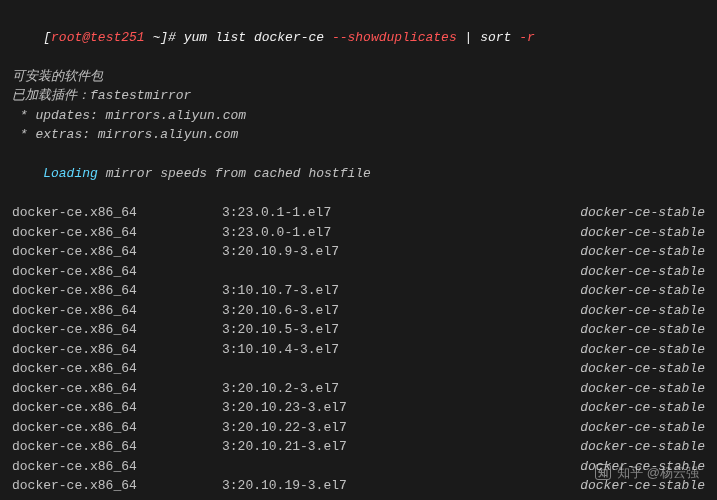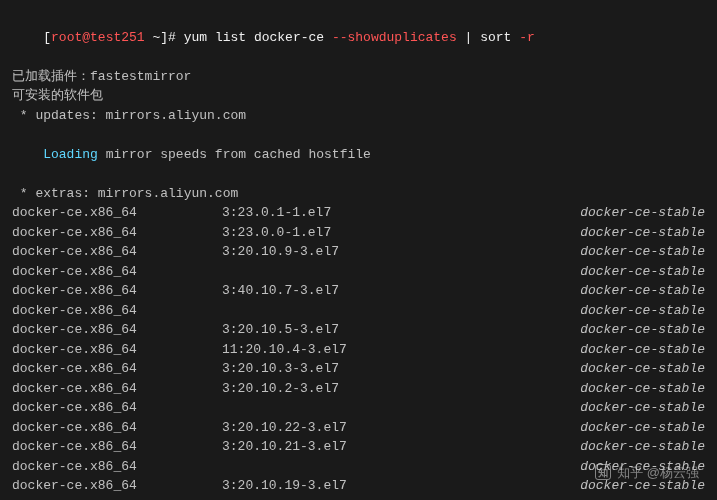--- a/index.html
+++ b/index.html
@@ -8,21 +8,21 @@
       color: #e0e0e0;
       font-family: 'Menlo', 'Consolas', 'Courier New', monospace;
       font-size: 13px;
       line-height: 1.5;
       padding: 8px 12px;
       width: 717px;
       height: 500px;
       overflow: hidden;
       position: relative;
     }
-    .line { white-space: pre; }
+    .line { white-space: pre; font-style: italic; }
     .red { color: #ff5555; }
     .cyan { color: #5fd7ff; }
     .white { color: #f0f0f0; }
     .dim { color: #c0c0c0; }
     .row { display: flex; justify-content: center; }
     .col-pkg { width: 210px; }
     .col-ver { width: 240px; }
     .col-repo { flex: 1; text-align: right; font-style: italic; }
     .watermark {
       position: absolute;
@@ -49,27 +49,27 @@
   </style>
 </head>
 <body>
 
 <div>
 
   <div class="line">
     <span class="white">[</span><span class="red">root@test251</span><span class="white"> ~</span><span class="white">]# </span><span class="white">yum list docker-ce </span><span class="red">--showduplicates</span><span class="white"> | sort </span><span class="red">-r</span>
   </div>
 
+  <div class="line dim">可安装的软件包</div>
   <div class="line dim">已加载插件：fastestmirror</div>
-  <div class="line dim">可安装的软件包</div>
   <div class="line dim"> * updates: mirrors.aliyun.com</div>
+  <div class="line dim"> * extras: mirrors.aliyun.com</div>
   <div class="line">
     <span class="cyan">Loading</span><span class="dim"> mirror speeds from cached hostfile</span>
   </div>
-  <div class="line dim"> * extras: mirrors.aliyun.com</div>
 
   <div id="rows">
       <div class="row dim">
         <span class="col-pkg">docker-ce.x86_64</span>
         <span class="col-ver">3:23.0.1-1.el7</span>
         <span class="col-repo">docker-ce-stable</span>
       </div>
       <div class="row dim">
         <span class="col-pkg">docker-ce.x86_64</span>
         <span class="col-ver">3:23.0.0-1.el7</span>
@@ -79,49 +79,50 @@
         <span class="col-pkg">docker-ce.x86_64</span>
         <span class="col-ver">3:20.10.9-3.el7</span>
         <span class="col-repo">docker-ce-stable</span>
       </div>
       <div class="row dim">
         <span class="col-pkg">docker-ce.x86_64</span>
         <span class="col-repo">docker-ce-stable</span>
       </div>
       <div class="row dim">
         <span class="col-pkg">docker-ce.x86_64</span>
-        <span class="col-ver">3:40.10.7-3.el7</span>
+        <span class="col-ver">3:10.10.7-3.el7</span>
         <span class="col-repo">docker-ce-stable</span>
       </div>
       <div class="row dim">
         <span class="col-pkg">docker-ce.x86_64</span>
+        <span class="col-ver">3:20.10.6-3.el7</span>
         <span class="col-repo">docker-ce-stable</span>
       </div>
       <div class="row dim">
         <span class="col-pkg">docker-ce.x86_64</span>
         <span class="col-ver">3:20.10.5-3.el7</span>
         <span class="col-repo">docker-ce-stable</span>
       </div>
       <div class="row dim">
         <span class="col-pkg">docker-ce.x86_64</span>
-        <span class="col-ver">11:20.10.4-3.el7</span>
+        <span class="col-ver">3:10.10.4-3.el7</span>
         <span class="col-repo">docker-ce-stable</span>
       </div>
       <div class="row dim">
         <span class="col-pkg">docker-ce.x86_64</span>
-        <span class="col-ver">3:20.10.3-3.el7</span>
         <span class="col-repo">docker-ce-stable</span>
       </div>
       <div class="row dim">
         <span class="col-pkg">docker-ce.x86_64</span>
         <span class="col-ver">3:20.10.2-3.el7</span>
         <span class="col-repo">docker-ce-stable</span>
       </div>
       <div class="row dim">
         <span class="col-pkg">docker-ce.x86_64</span>
+        <span class="col-ver">3:20.10.23-3.el7</span>
         <span class="col-repo">docker-ce-stable</span>
       </div>
       <div class="row dim">
         <span class="col-pkg">docker-ce.x86_64</span>
         <span class="col-ver">3:20.10.22-3.el7</span>
         <span class="col-repo">docker-ce-stable</span>
       </div>
       <div class="row dim">
         <span class="col-pkg">docker-ce.x86_64</span>
         <span class="col-ver">3:20.10.21-3.el7</span>

